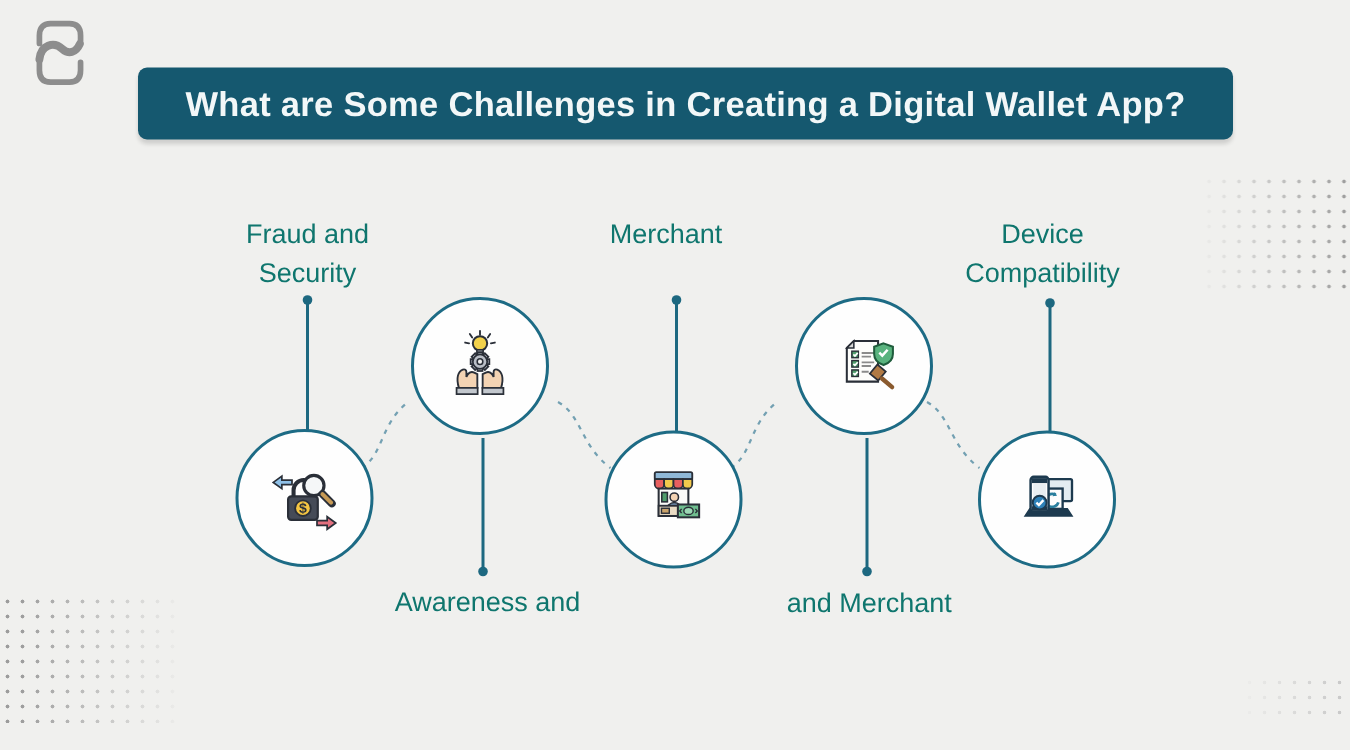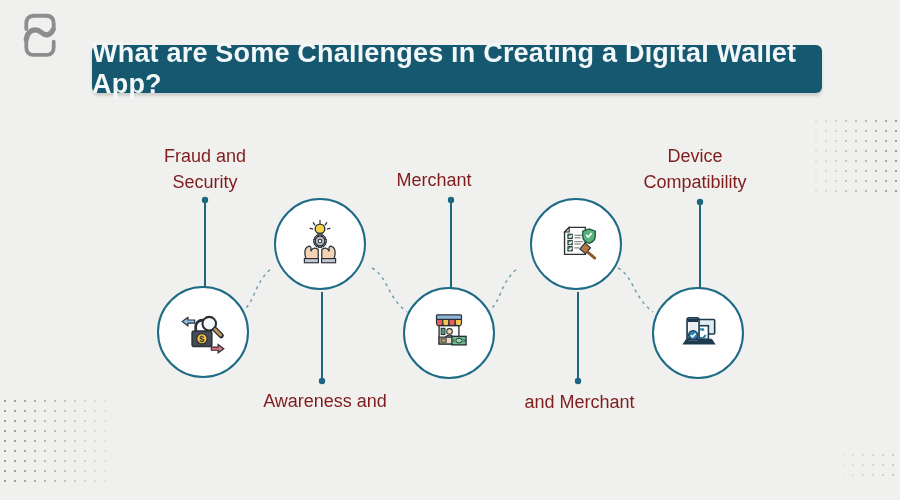--- a/index.html
+++ b/index.html
@@ -6,42 +6,42 @@
   body{background:#e7e7e5;font-family:"Liberation Sans","DejaVu Sans",sans-serif;}
   .canvas{position:relative;width:900px;height:500px;background:#f0f0ee;overflow:hidden;}
 
   
   .logo{position:absolute;left:21px;top:11px;width:38px;height:46px;}
 
   
   .banner{position:absolute;left:92px;top:45px;width:730px;height:48px;background:#15586f;
           border-radius:6px;display:flex;align-items:center;justify-content:center;
           box-shadow:0 3px 3px rgba(0,0,0,0.14);}
-  .banner h1{margin:0;font-size:27px;font-weight:bold;color:#f2f7f8;letter-spacing:0.2px;}
+  .banner h1{margin:0;font-size:23px;font-weight:bold;color:#f2f7f8;letter-spacing:0.2px;}
 
   
   .wires{position:absolute;left:0;top:0;width:900px;height:500px;}
 
   
   .node{position:absolute;width:92px;height:92px;border-radius:50%;
         background:#fefefe;border:2.5px solid #1d6b85;box-sizing:border-box;
         display:flex;align-items:center;justify-content:center;}
   .node svg{width:50px;height:50px;}
   .node-1{left:157px;top:286px;}
   .node-2{left:274px;top:198px;}
   .node-3{left:403px;top:287px;}
   .node-4{left:530px;top:198px;}
   .node-5{left:652px;top:287px;}
 
   
-  .label{position:absolute;width:220px;text-align:center;color:#7f1d1d;
+  .label{position:absolute;width:220px;text-align:center;color:#0f766e;
          font-size:18px;line-height:26px;}
   .label span{display:block;}
   .label-1{left:95px;top:143px;}
-  .label-3{left:324px;top:143px;margin-top:24px;}
+  .label-3{left:334px;top:143px;}
   .label-5{left:585px;top:143px;}
   .label-2{left:215px;top:388px;}
   .label-4{left:462px;top:390px;width:235px;line-height:25px;}
 
   
   .dots{position:absolute;background-image:radial-gradient(circle,#9c9c9c 1.1px,transparent 1.5px);
         background-size:10px 10px;}
   .dots .fade{position:absolute;left:0;top:0;right:0;bottom:0;}
   .dots-right{left:801px;top:116px;width:99px;height:82px;}
   .dots-right .fade{background:linear-gradient(270deg,rgba(240,240,238,0) 0%,rgba(240,240,238,0.96) 100%);}

